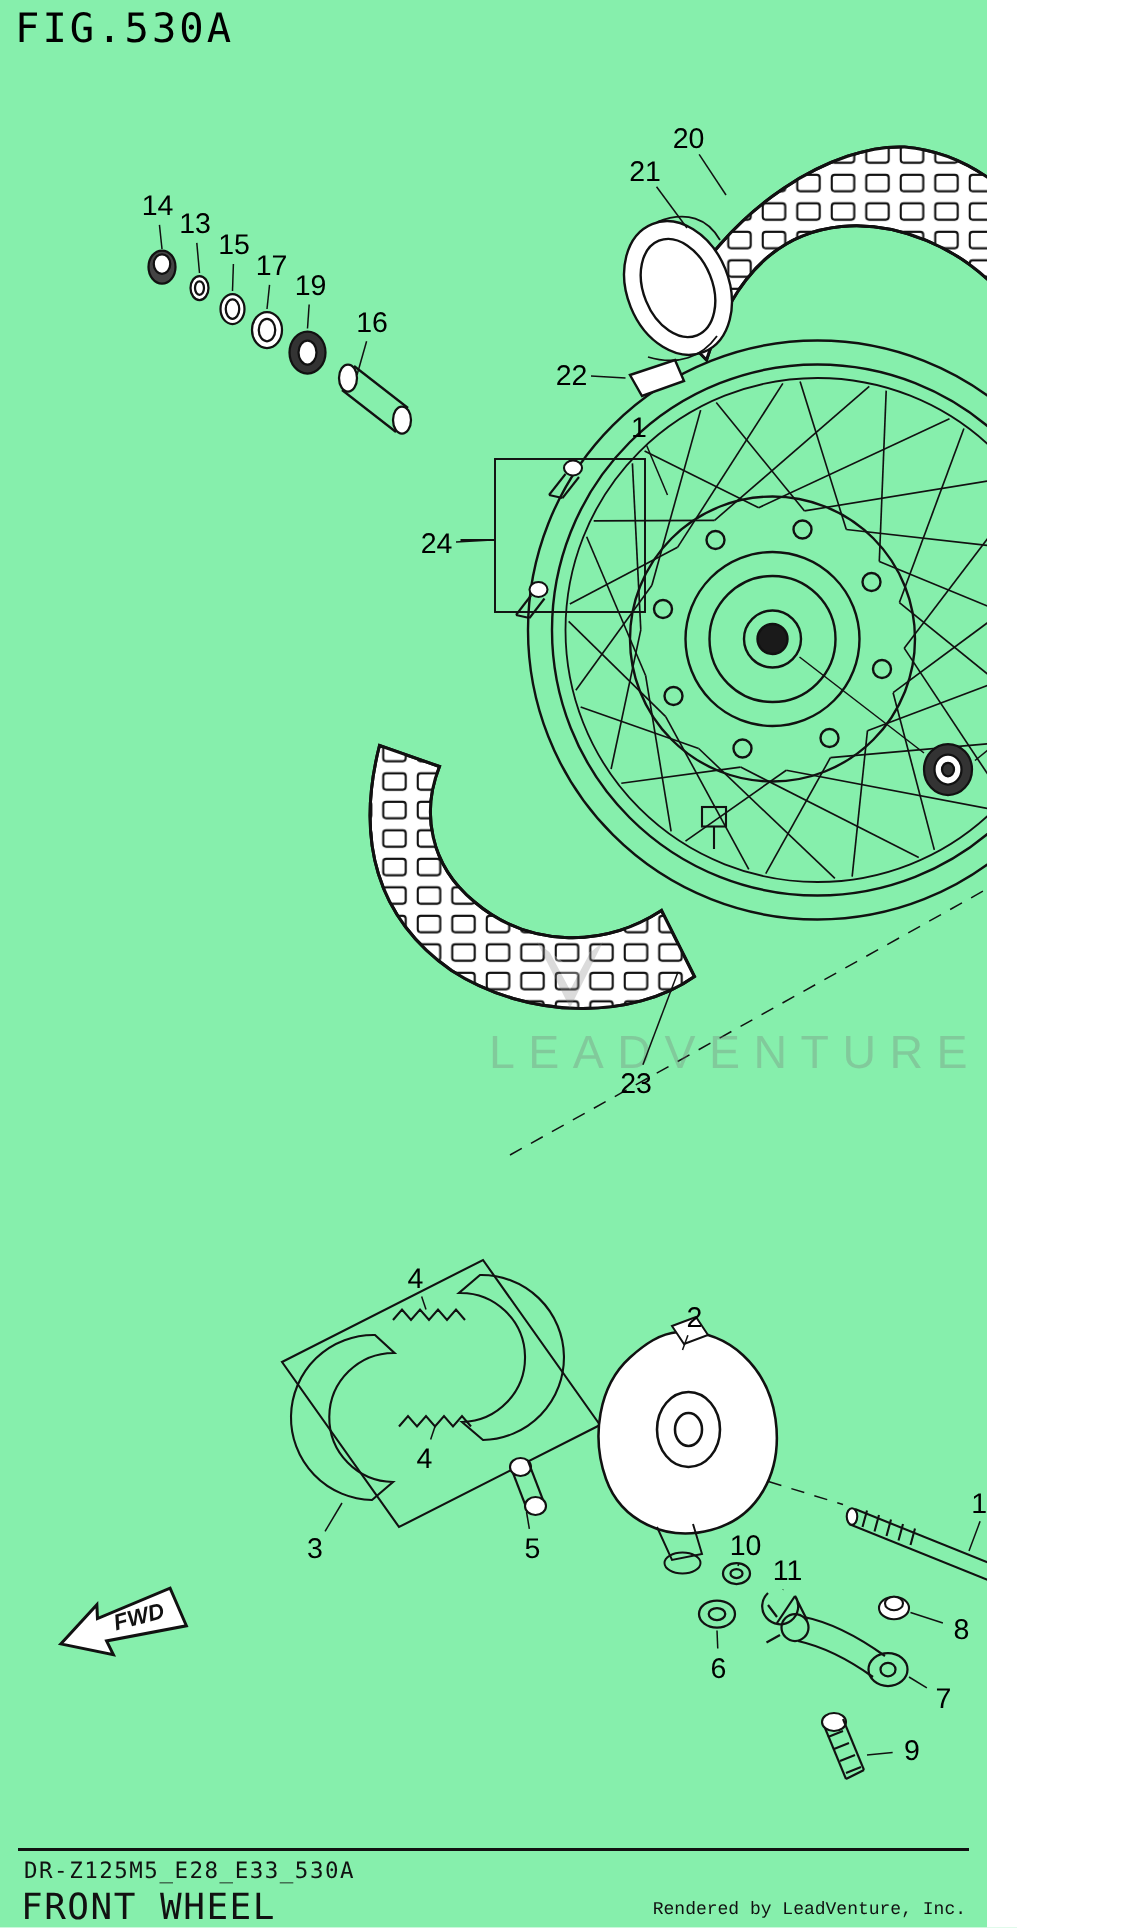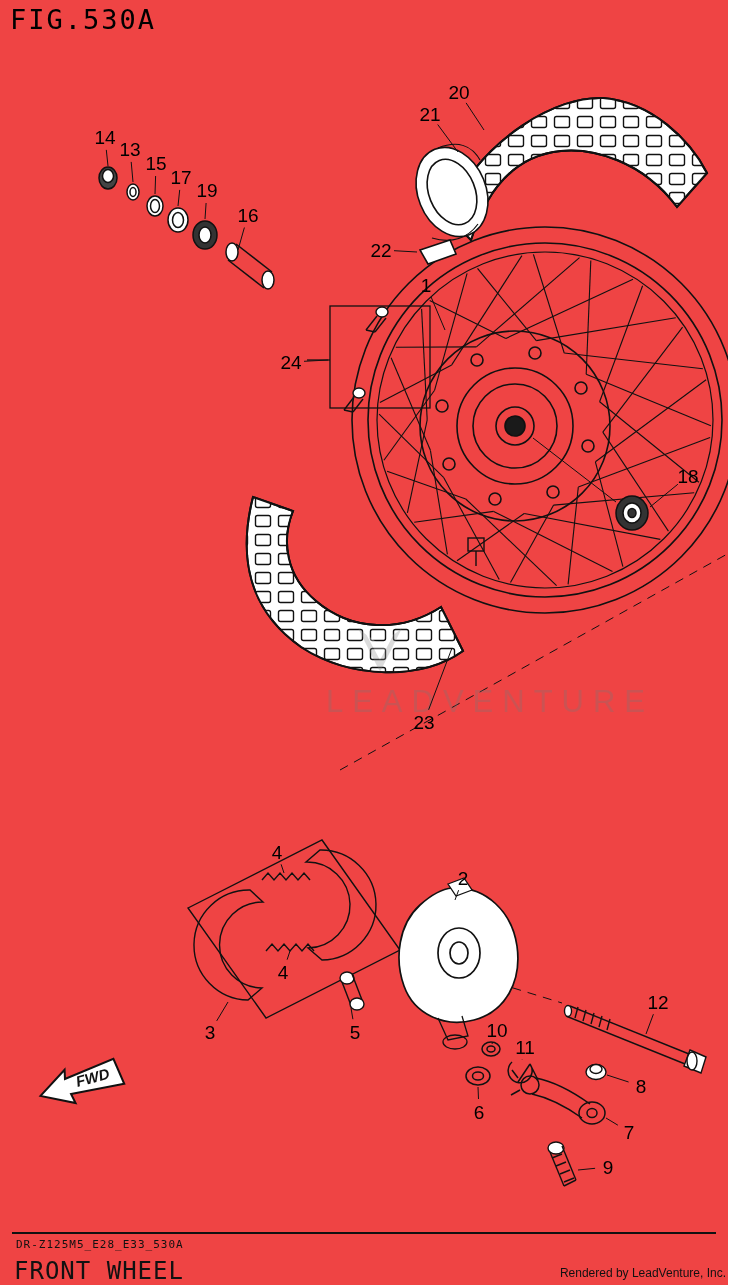--- a/index.html
+++ b/index.html
@@ -1,29 +1,29 @@
 <!DOCTYPE html>
 <html><head>
 <meta charset="utf-8">
 <style>
   html,body{margin:0;padding:0;background:#fff;}
-  .page{position:relative;width:728px;height:1285px;background:#ef4444;overflow:hidden;
+  .page{position:relative;width:658px;height:1285px;background:#86efac;overflow:hidden;
         font-family:"Liberation Sans",sans-serif;color:#111;}
   .fig-title{position:absolute;top:4px;left:10px;z-index:6;
              font-family:"DejaVu Sans Mono",monospace;font-size:27px;letter-spacing:2px;color:#000;}
   #diagram-svg{position:absolute;left:0;top:0;width:750px;height:1285px;}
   #spokes line{stroke:#111;stroke-width:1.1;}
   #callouts line{stroke:#111;stroke-width:1;}
   #callouts text{font-family:"Liberation Sans",sans-serif;font-size:19px;fill:#000;text-anchor:middle;}
   .footer-rule{position:absolute;left:12px;right:12px;top:1232px;height:2px;background:#111;}
   .footer-code{position:absolute;left:16px;top:1238px;
-               font-family:"DejaVu Sans Mono",monospace;font-size:11px;letter-spacing:1px;}
+               font-family:"DejaVu Sans Mono",monospace;font-size:15px;letter-spacing:1px;}
   .footer-name{position:absolute;left:14px;top:1257px;
                font-family:"DejaVu Sans Mono",monospace;font-size:24px;letter-spacing:1px;}
-  .footer-credit{position:absolute;right:2px;top:1266px;font-size:12px;}
+  .footer-credit{position:absolute;right:14px;top:1266px;font-size:12px;font-family:Liberation Mono, monospace;}
 </style>
 </head>
 <body>
 
 <div class="page">
 
   <div class="fig-title">FIG.530A</div>
 
   <svg id="diagram-svg" viewBox="0 0 750 1285" xmlns="http://www.w3.org/2000/svg">
     <defs>

